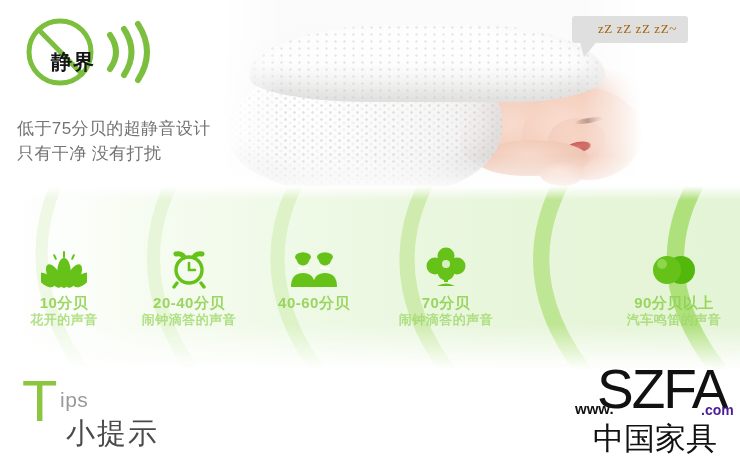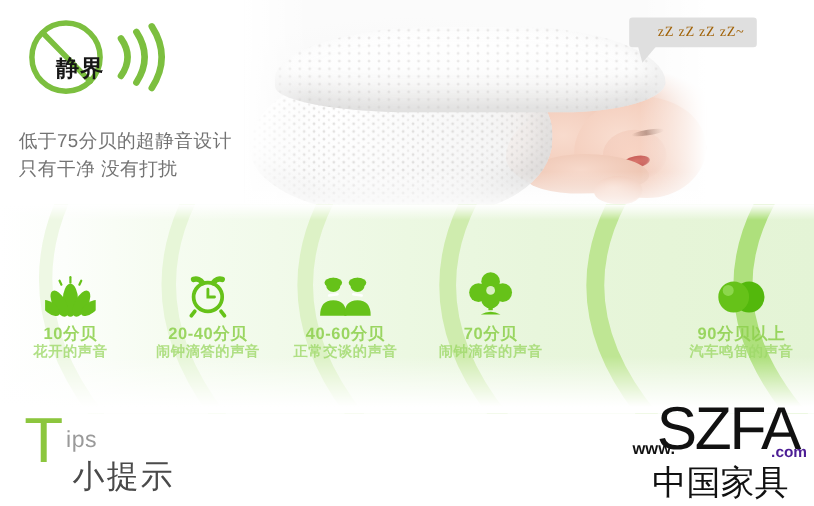--- a/index.html
+++ b/index.html
@@ -286,21 +286,20 @@
             <circle cx="38" cy="12" r="6.5"></circle>
             <path d="M26 40 q0 -14 12 -14 q12 0 12 14 z"></path>
           </g>
           <g fill="#fff">
             <rect x="11" y="20" width="10" height="2.2" rx="1" transform="rotate(-8 16 21)"></rect>
             <rect x="33" y="20" width="10" height="2.2" rx="1" transform="rotate(8 38 21)"></rect>
           </g>
         </svg>
       </div>
       <div class="t1">40-60分贝</div>
-      <div class="t2">正常交谈的声音</div>
     </div>
 
     <div class="icol" style="left:372px;">
       <div class="ic">
         <svg width="44" height="44" viewBox="0 0 44 44">
           <g fill="#66c219">
             <circle cx="22" cy="11" r="8.5"></circle>
             <circle cx="11" cy="21" r="8.5"></circle>
             <circle cx="33" cy="21" r="8.5"></circle>
             <circle cx="22" cy="27" r="8.5"></circle>

